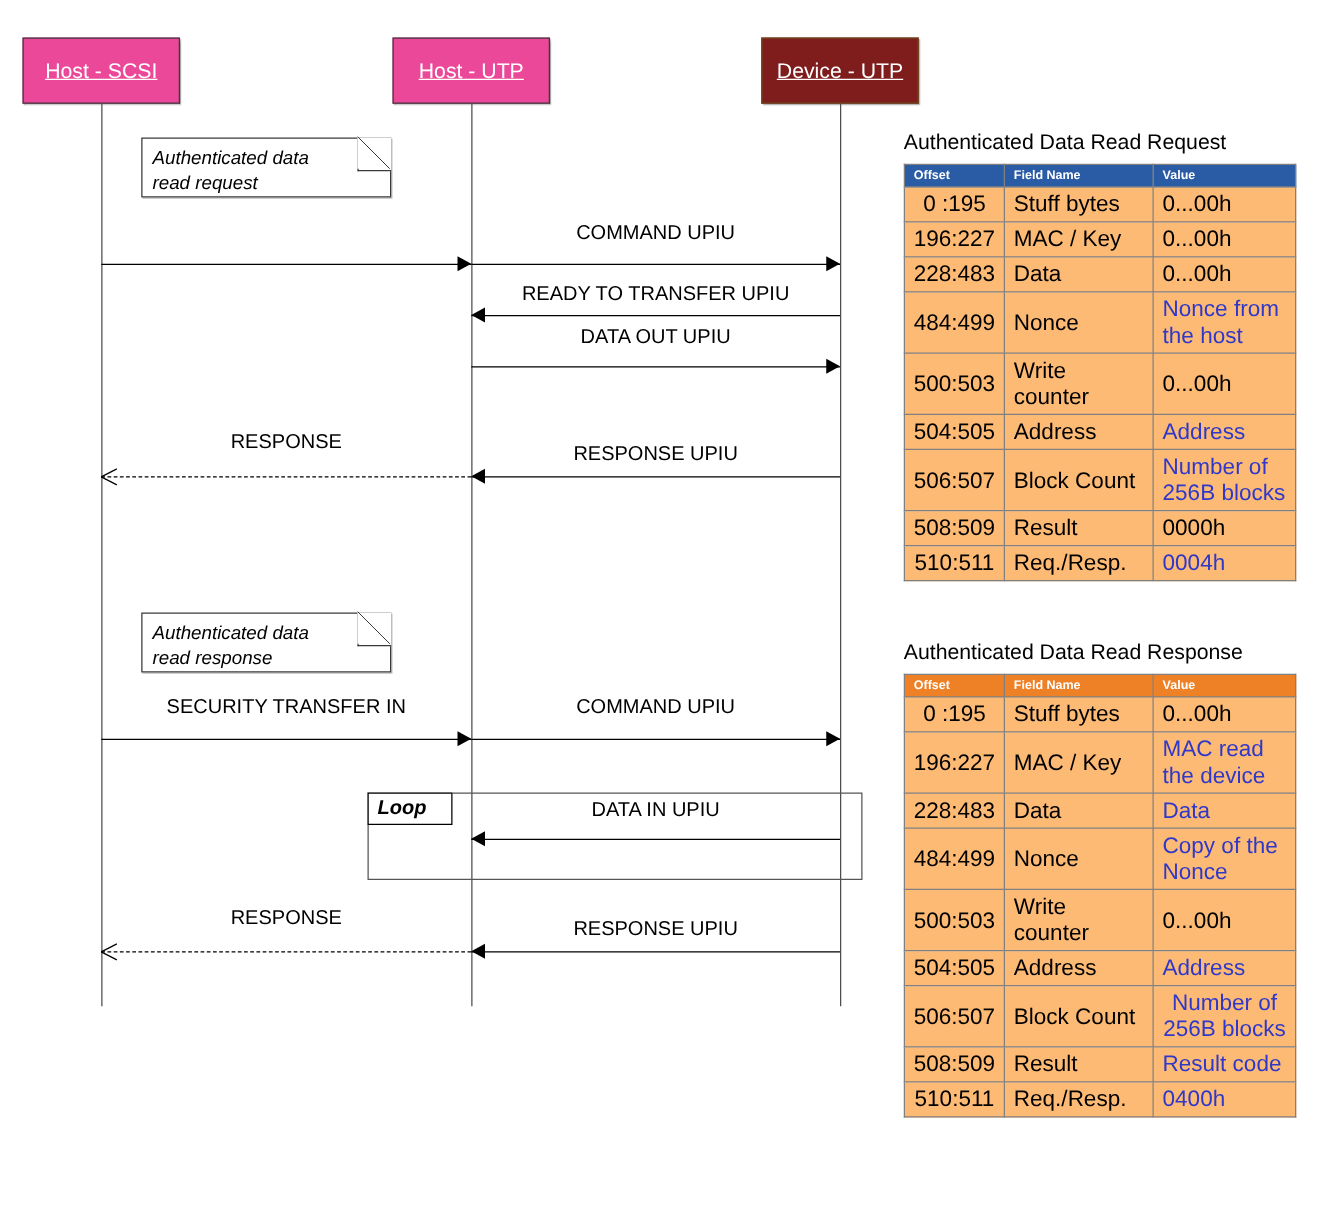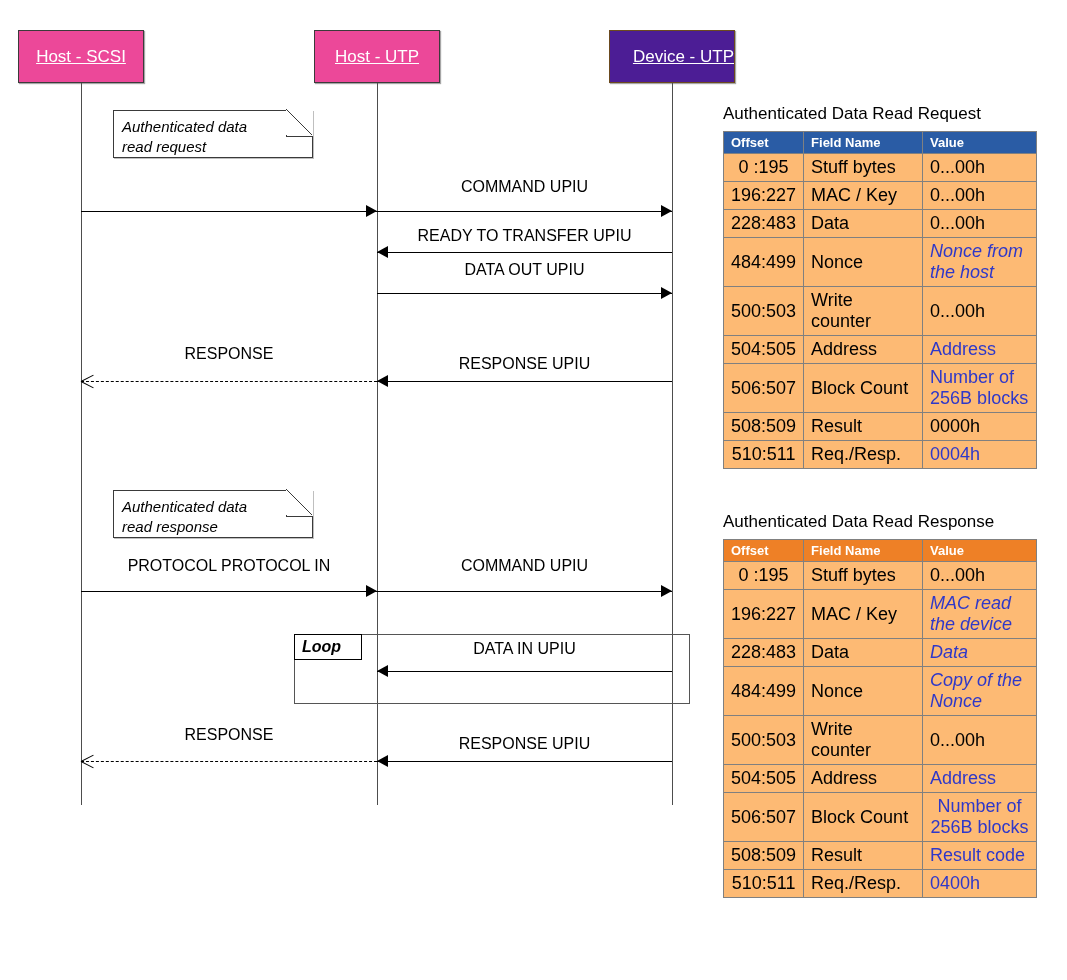--- a/index.html
+++ b/index.html
@@ -13,21 +13,21 @@
   
   .participant{
     position:absolute;box-sizing:border-box;
     border:1px solid #3b3b3b;
     display:flex;align-items:center;justify-content:center;
     font-size:17px;color:#ffffff;
     box-shadow:1px 1px 1px rgba(0,0,0,.35);
   }
   .participant span{text-decoration:underline;}
   .p-blue{background:#ec4899;}
-  .p-orange{background:#4c1d95;border-color:#6b4a1f;justify-content:flex-end;}
+  .p-orange{background:#7f1d1d;border-color:#6b4a1f;}
 
   
   .lifeline{position:absolute;width:1px;background:#4d4d4d;}
 
   
   .msg-line{position:absolute;height:0;border-top:1px solid #000;}
   .msg-line.dashed{border-top:1px dashed #000;}
   .arrowhead{position:absolute;width:0;height:0;}
   .ah-right-solid{
     border-top:6px solid transparent;border-bottom:6px solid transparent;
@@ -83,30 +83,30 @@
   
   .tbl-wrap{position:absolute;}
   .tbl-title{
     font-size:17px;color:#000;margin-bottom:7px;white-space:nowrap;
   }
   table.pkt{
     border-collapse:collapse;table-layout:fixed;
     border:1px solid #808080;
   }
   table.pkt th{
-    color:#fff;font-size:13px;font-weight:bold;text-align:left;
+    color:#fff;font-size:10px;font-weight:bold;text-align:left;
     padding:3px 7px;border:1px solid #808080;
   }
   table.pkt td{
     font-size:18px;padding:3px 7px;border:1px solid #808080;
     vertical-align:middle;background:#fdba74;
   }
   table.pkt td.offset{text-align:center;white-space:nowrap;}
   table.pkt .v-blue{color:#2f38c9;}
-  table.pkt .v-blue-i{color:#2f38c9;font-style:italic;}
+  table.pkt .v-blue-i{color:#2f38c9;}
   .hdr-blue th{background:#2a5ca5;}
   .hdr-orange th{background:#ee8026;}
   .col-off{width:77px;}
   .col-fld{width:119px;}
   .col-val{width:114px;}
 
   
   .caption{
     position:absolute;font-family:"Liberation Serif","DejaVu Serif",serif;
     font-weight:bold;font-size:24px;color:#000;white-space:nowrap;
@@ -162,21 +162,21 @@
   <div class="msg-label" style="left:377px;top:355px;width:295px;">RESPONSE UPIU</div>
   <div class="msg-line" style="left:377px;top:381px;width:295px;"></div>
   <div class="arrowhead ah-left-solid" style="left:377px;top:375px;"></div>
 
   <div class="note" style="left:113px;top:490px;width:200px;height:48px;">
     <div class="fold"></div>
     <div class="txt">Authenticated data</div>
     <div class="txt">read response</div>
   </div>
 
-  <div class="msg-label" style="left:81px;top:557px;width:296px;">PROTOCOL PROTOCOL IN</div>
+  <div class="msg-label" style="left:81px;top:557px;width:296px;">SECURITY TRANSFER IN</div>
   <div class="msg-line" style="left:81px;top:591px;width:296px;"></div>
   <div class="arrowhead ah-right-solid" style="left:366px;top:585px;"></div>
 
   <div class="msg-label" style="left:377px;top:557px;width:295px;">COMMAND UPIU</div>
   <div class="msg-line" style="left:377px;top:591px;width:295px;"></div>
   <div class="arrowhead ah-right-solid" style="left:661px;top:585px;"></div>
 
   <div class="loop-frame" style="left:294px;top:634px;width:396px;height:70px;"></div>
   <div class="loop-tag" style="left:294px;top:634px;width:68px;height:26px;">
     <span>Loop</span>

